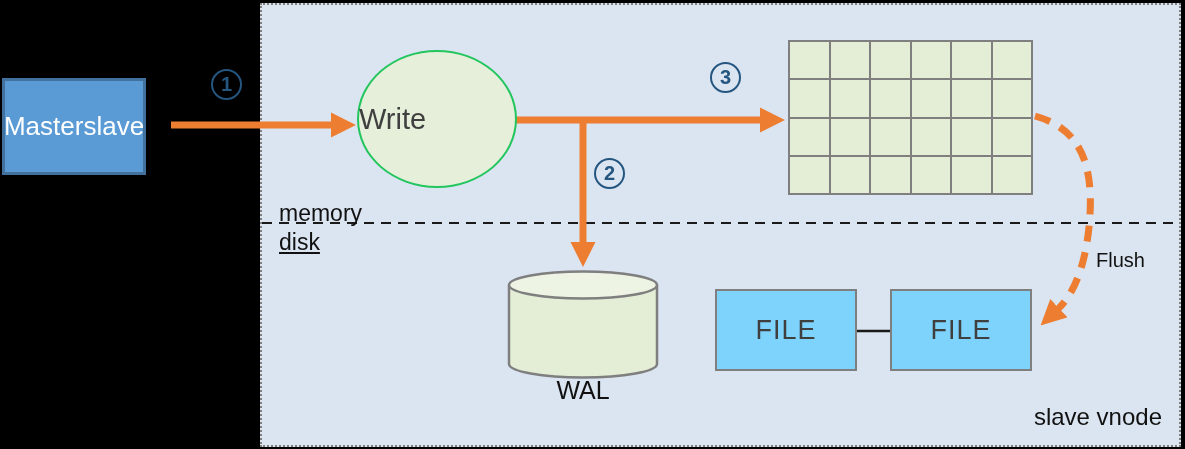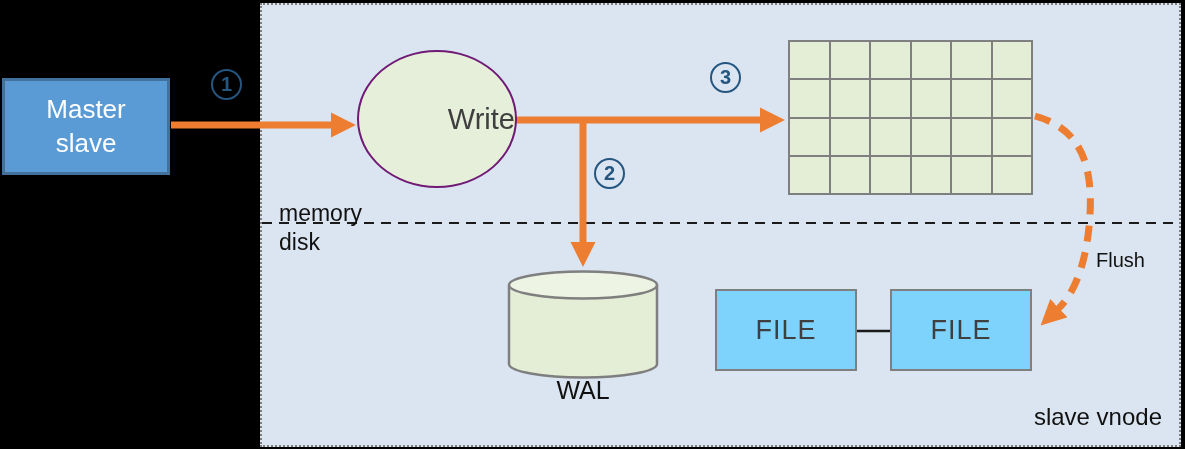--- a/index.html
+++ b/index.html
@@ -15,35 +15,35 @@
     position: absolute; left: 260px; top: 3px;
     width: 921px; height: 444px;
     background: #dbe5f1;
     border: 2px dotted #808080;
   }
 
   .overlay-svg { position: absolute; left: 0; top: 0; width: 1185px; height: 449px; pointer-events: none; }
 
   .master-box {
     position: absolute; left: 2px; top: 78px;
-    width: 168px; height: 97px;
+    width: 144px; height: 97px;
     background: #5b9bd5;
     border: 3px solid #41719c;
     color: #ffffff;
-    display: flex; flex-direction: column; align-items: center; justify-content: center;
+    display: flex; flex-direction: row; align-items: center; justify-content: center;
     font-size: 26px; line-height: 1.3;
   }
 
   .write-circle {
     position: absolute; left: 357px; top: 50px;
     width: 160px; height: 138px;
     background: #e5efd9;
-    border: 2px solid #701a75;
+    border: 2px solid #22c55e;
     border-radius: 50%;
-    display: flex; align-items: center; justify-content: flex-end;
+    display: flex; align-items: center; justify-content: flex-start;
     font-size: 29px; color: #3f3f3f;
   }
 
   .memtable-grid {
     position: absolute; left: 788px; top: 40px;
     width: 245px; height: 155px;
     display: grid;
     border: 2px solid #7f7f7f;
     background: #7f7f7f;
     grid-gap: 2px;
@@ -70,21 +70,21 @@
     color: #245680;
     display: flex; align-items: center; justify-content: center;
     font-size: 20px; font-weight: 700;
   }
   .step-1 { left: 211px; top: 69px; }
   .step-2 { left: 594px; top: 158px; }
   .step-3 { left: 710px; top: 62px; }
 
   .diagram-label { position: absolute; color: #111111; }
   .label-memory { left: 279px; top: 200px; font-size: 23px; }
-  .label-disk   { left: 279px; top: 229px; font-size: 23px; }
+  .label-disk   { left: 279px; top: 229px; font-size: 23px; text-decoration: underline; }
   .label-wal    { left: 509px; top: 376px; width: 148px; text-align: center; font-size: 25px; }
   .label-flush  { left: 1096px; top: 249px; font-size: 20px; }
   .label-slave  { left: 1000px; top: 403px; width: 162px; text-align: right; font-size: 24px; }
 </style>
 </head>
 <body>
 
 <div class="canvas">
 
   <div class="panel"></div>

